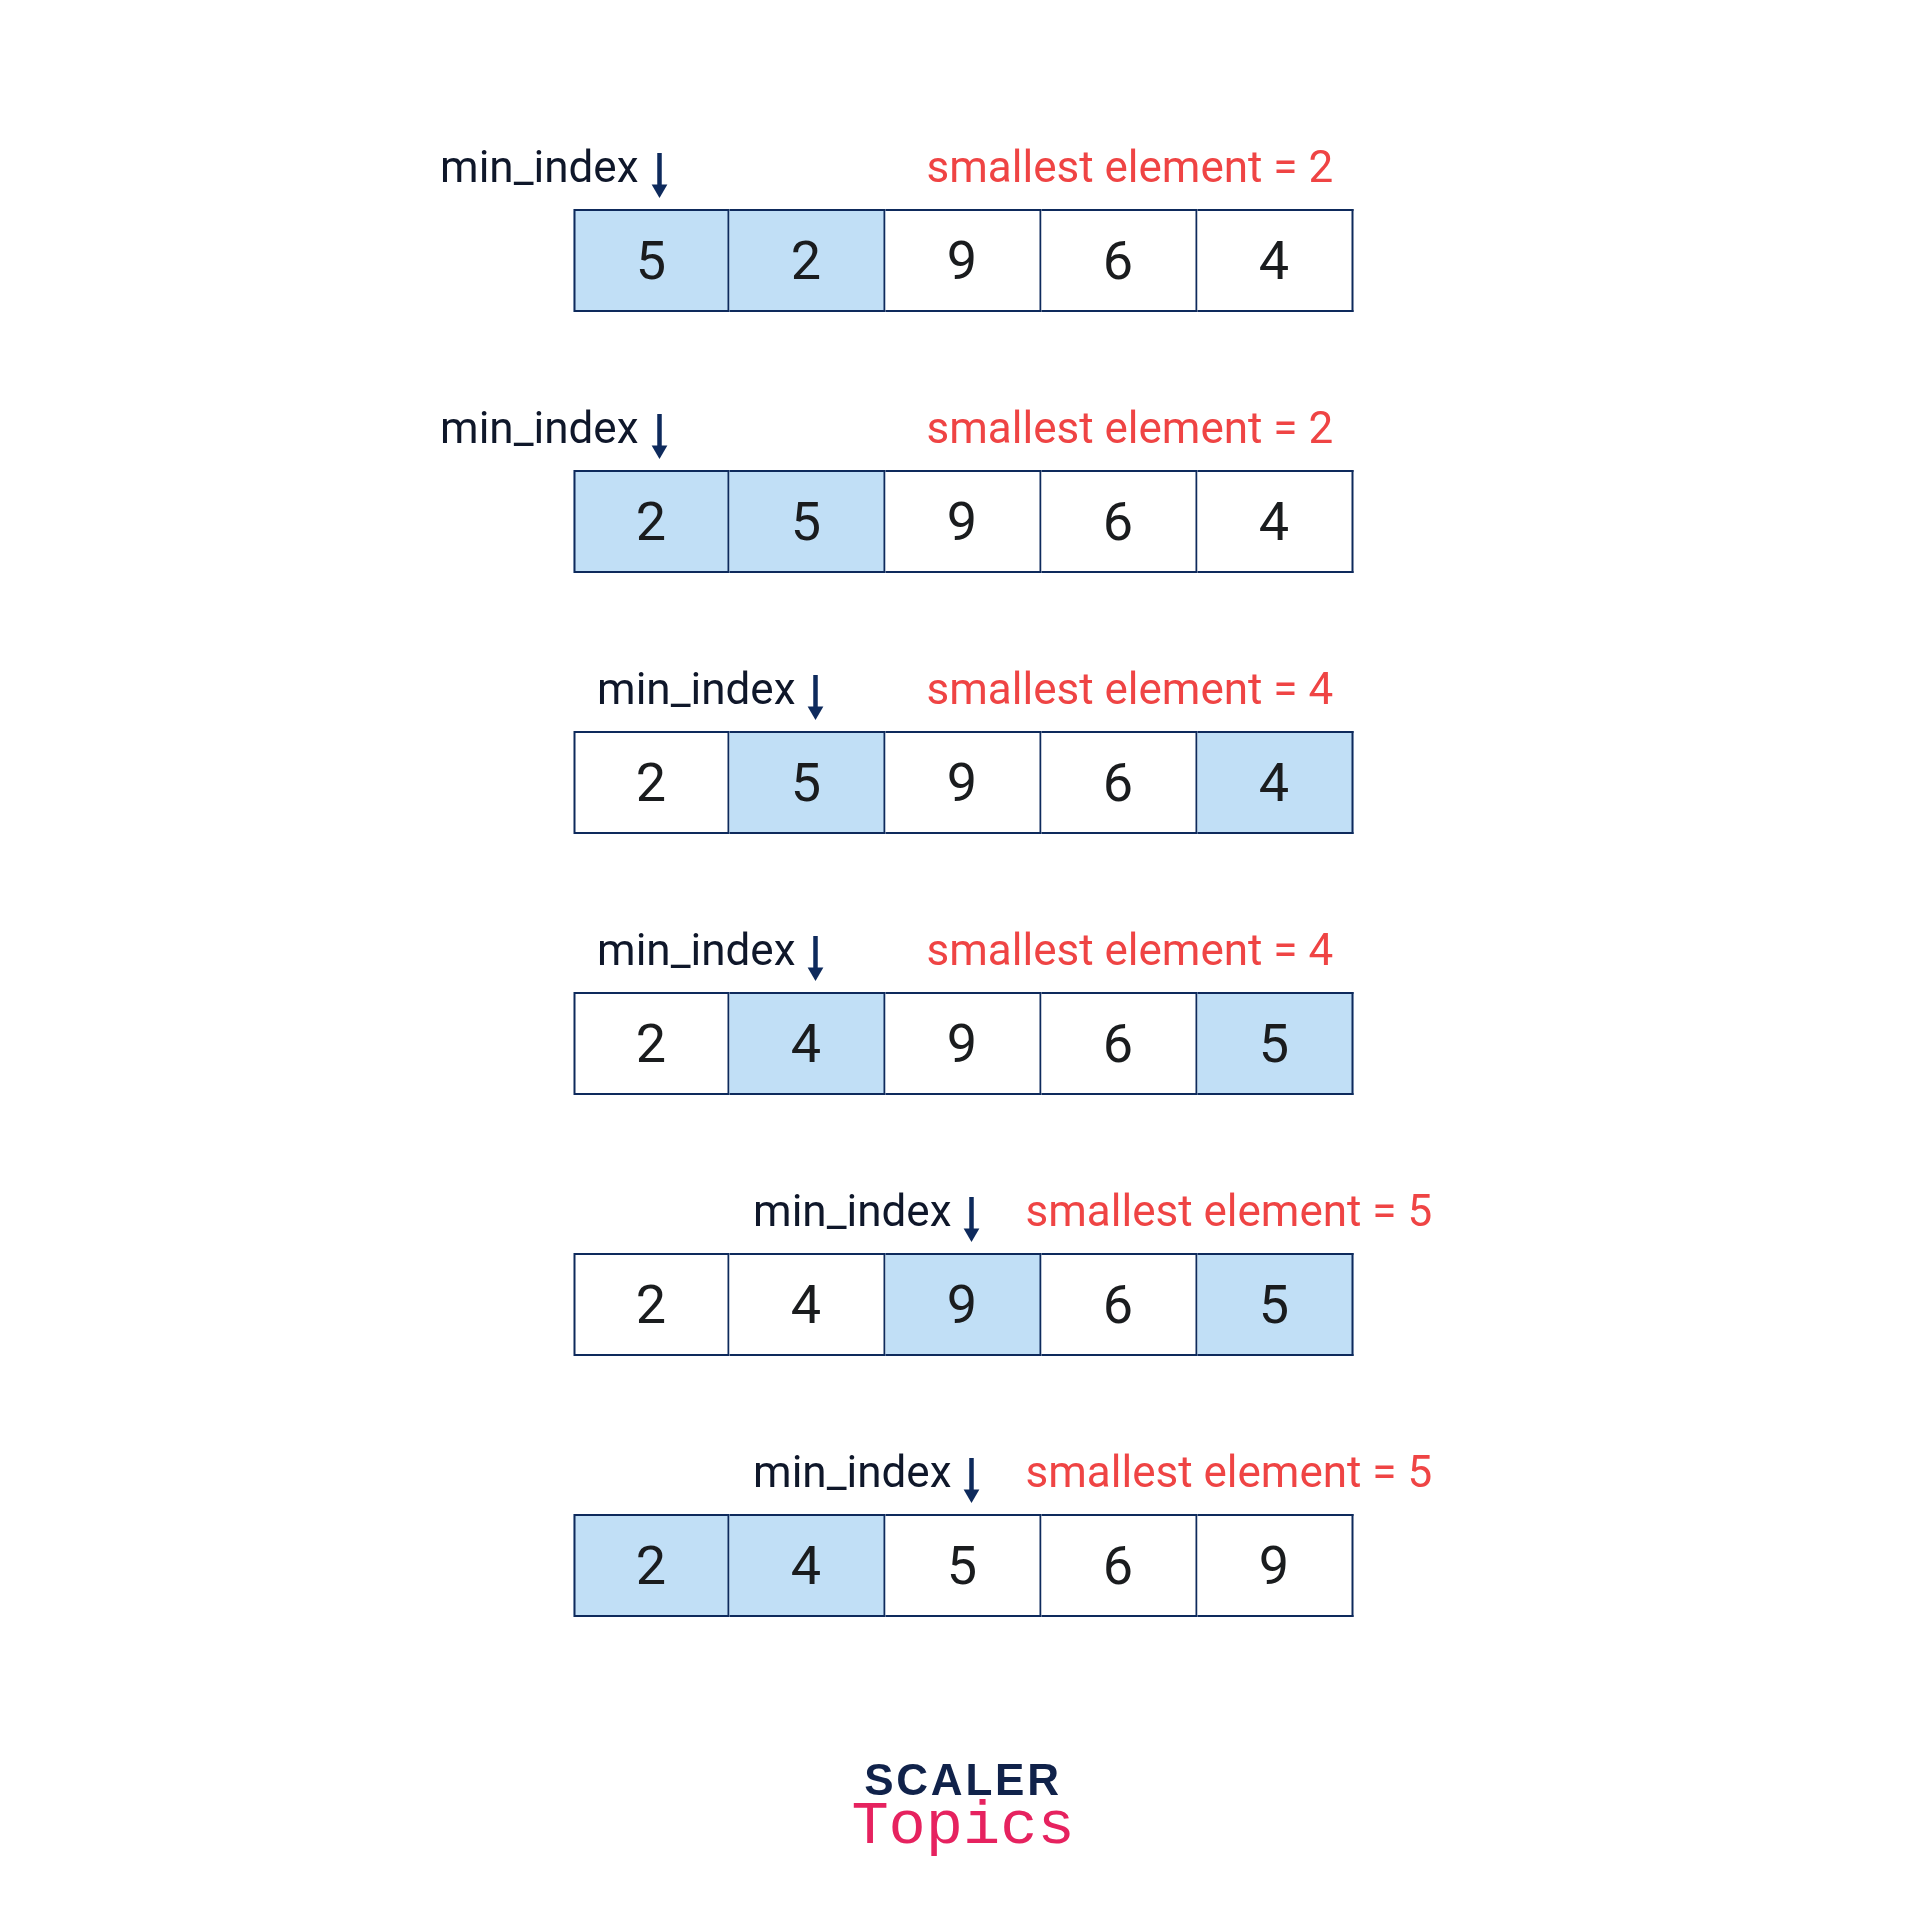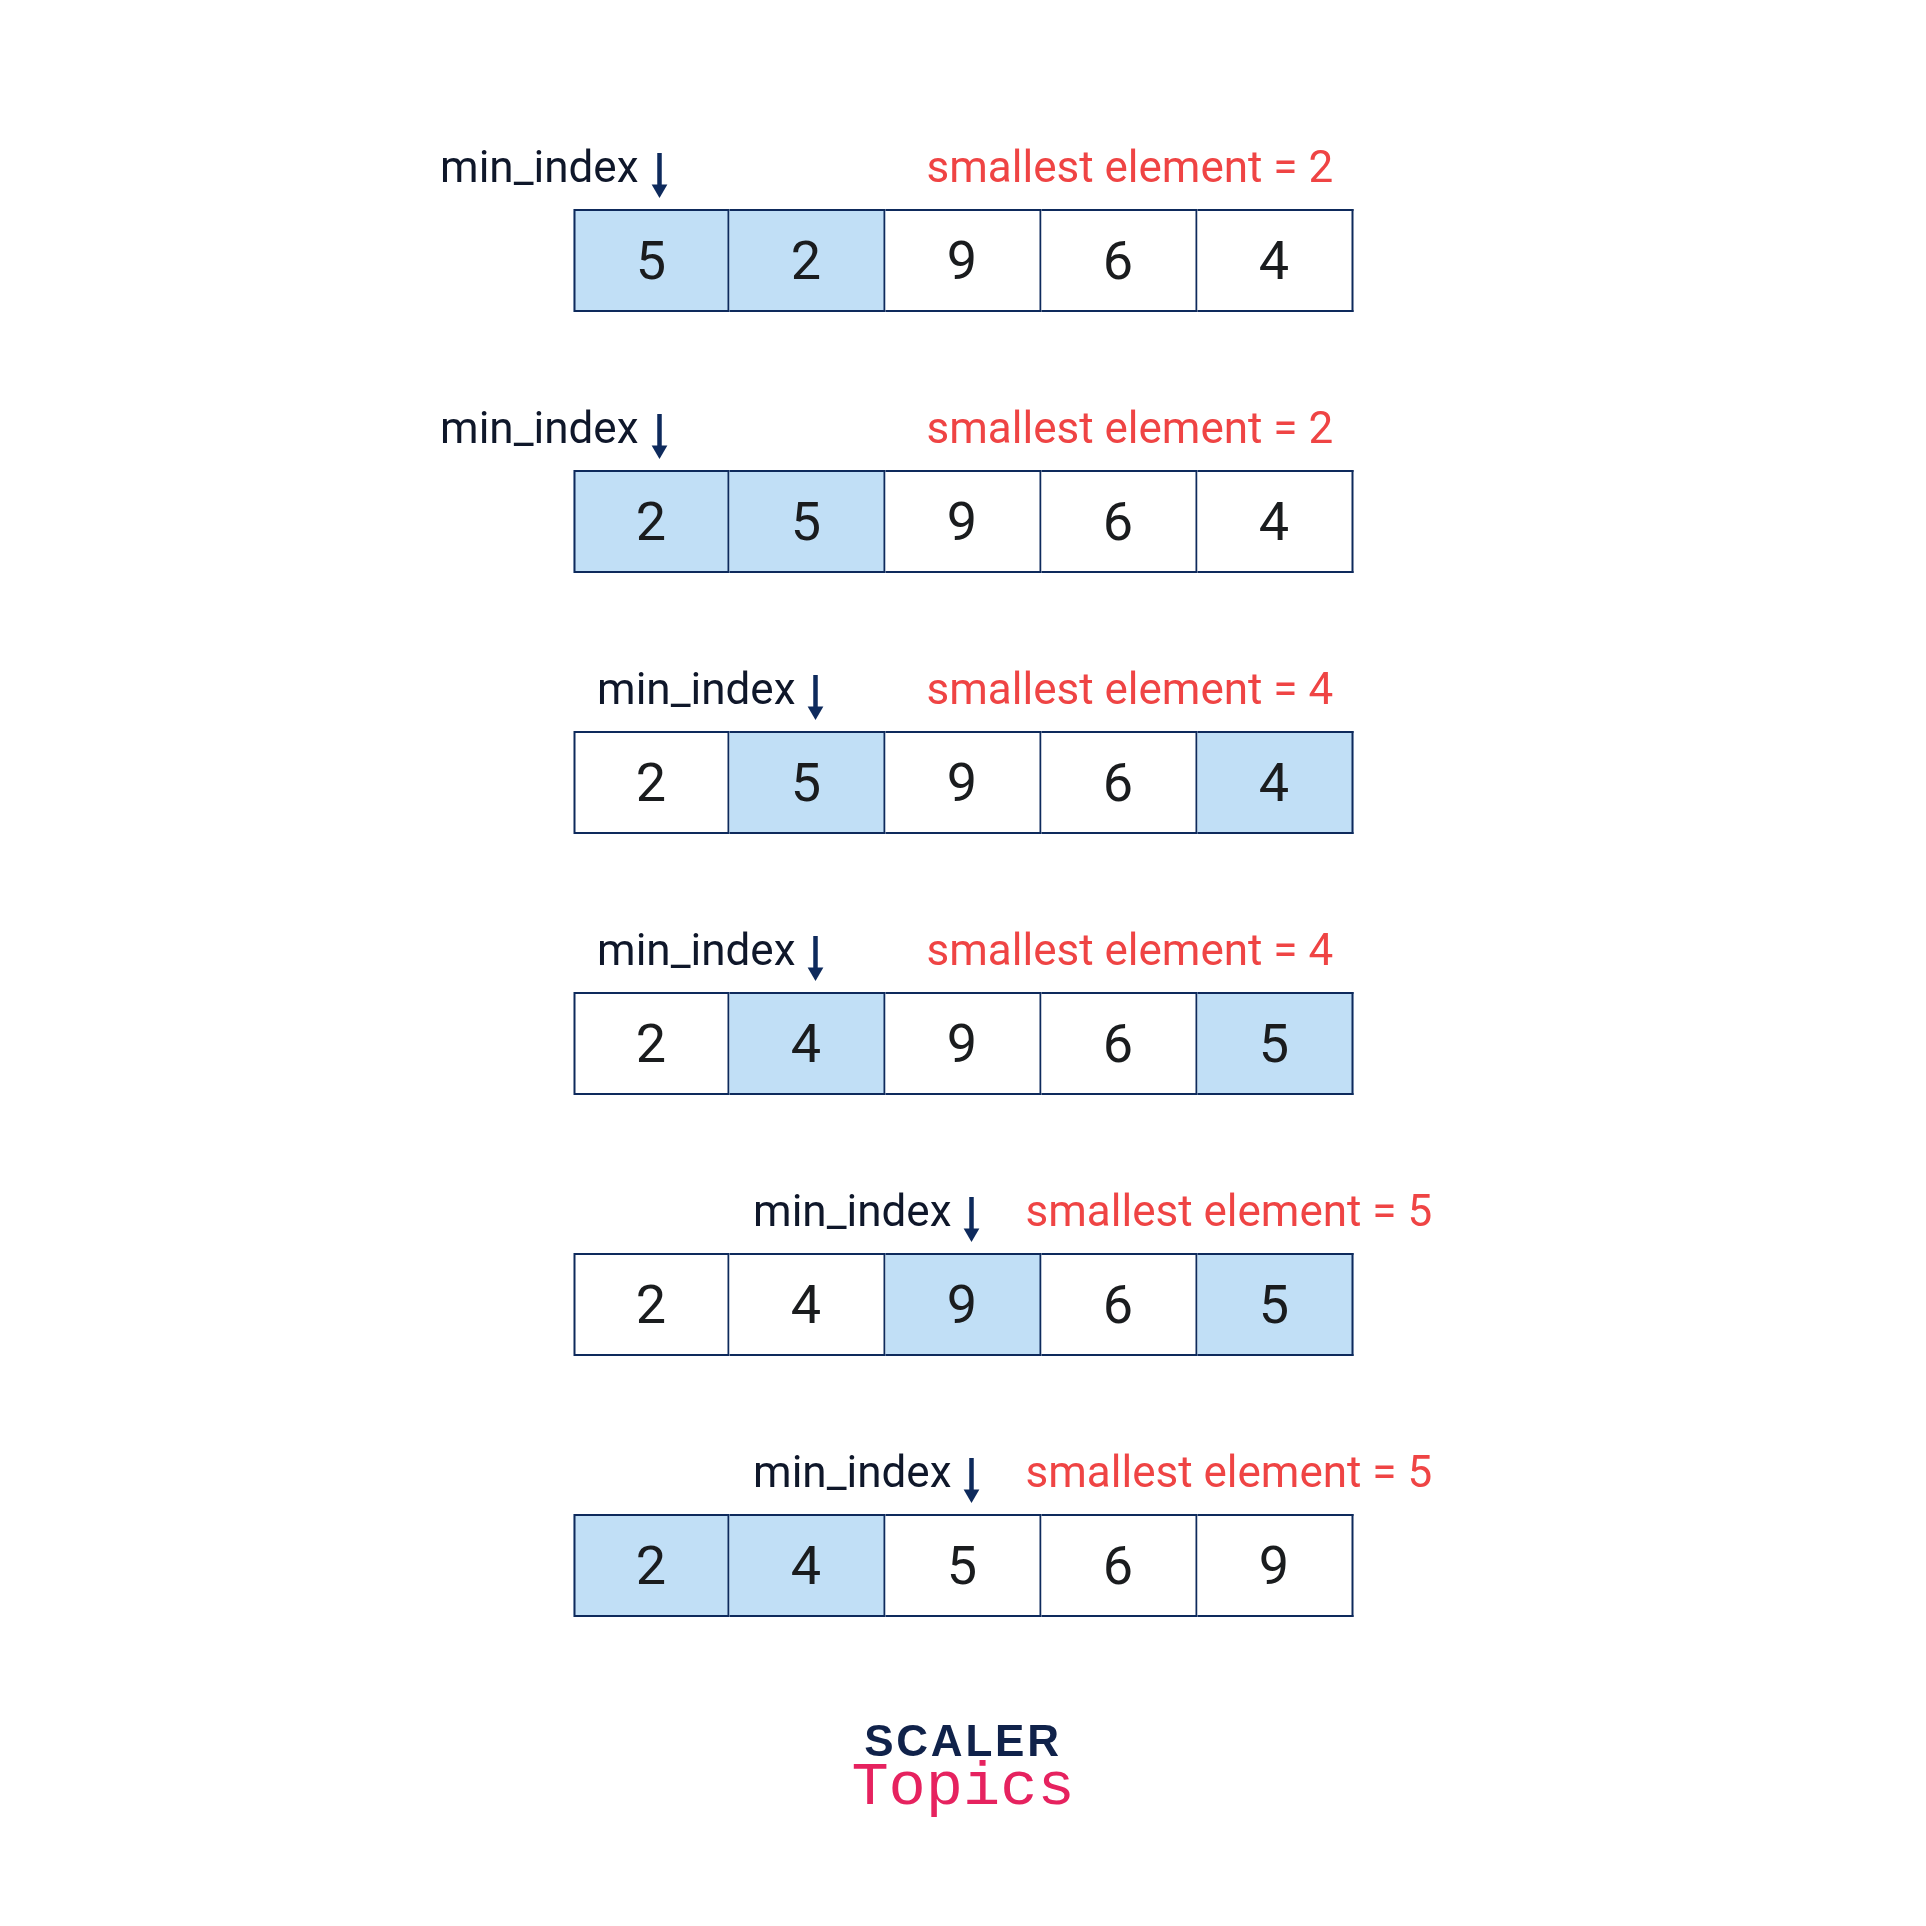--- a/index.html
+++ b/index.html
@@ -75,20 +75,21 @@
     transform: translateX(-50%);
     top: 1716px;
     text-align: center;
   }
   .logo-scaler {
     font-family: Arial, sans-serif;
     font-weight: 900;
     font-size: 44px;
     letter-spacing: 2.8px;
     color: #10224a;
+    margin-top: 39px;
   }
   .logo-topics {
     font-family: Liberation Mono, monospace;
     font-size: 62px;
     color: #e6225f;
     margin-top: -14px;
     position: relative;
   }
 </style>
 </head>

